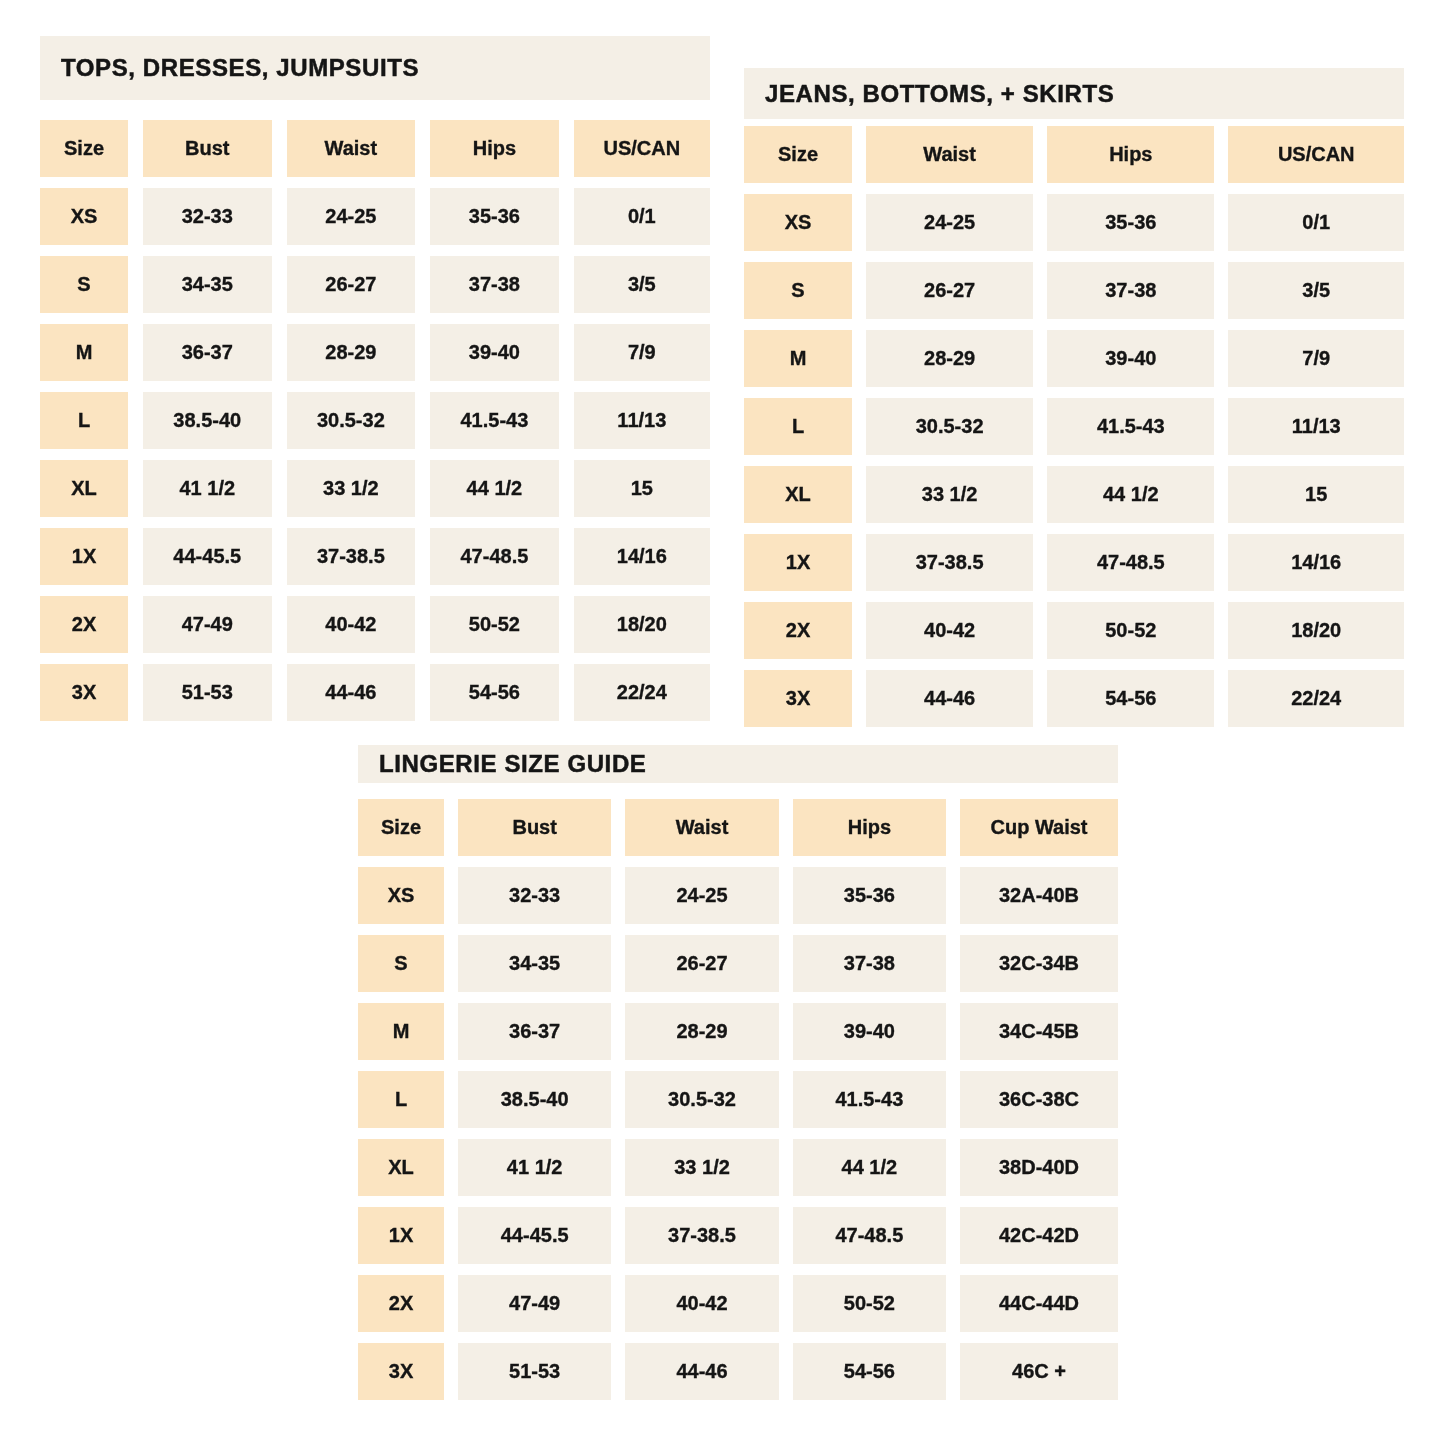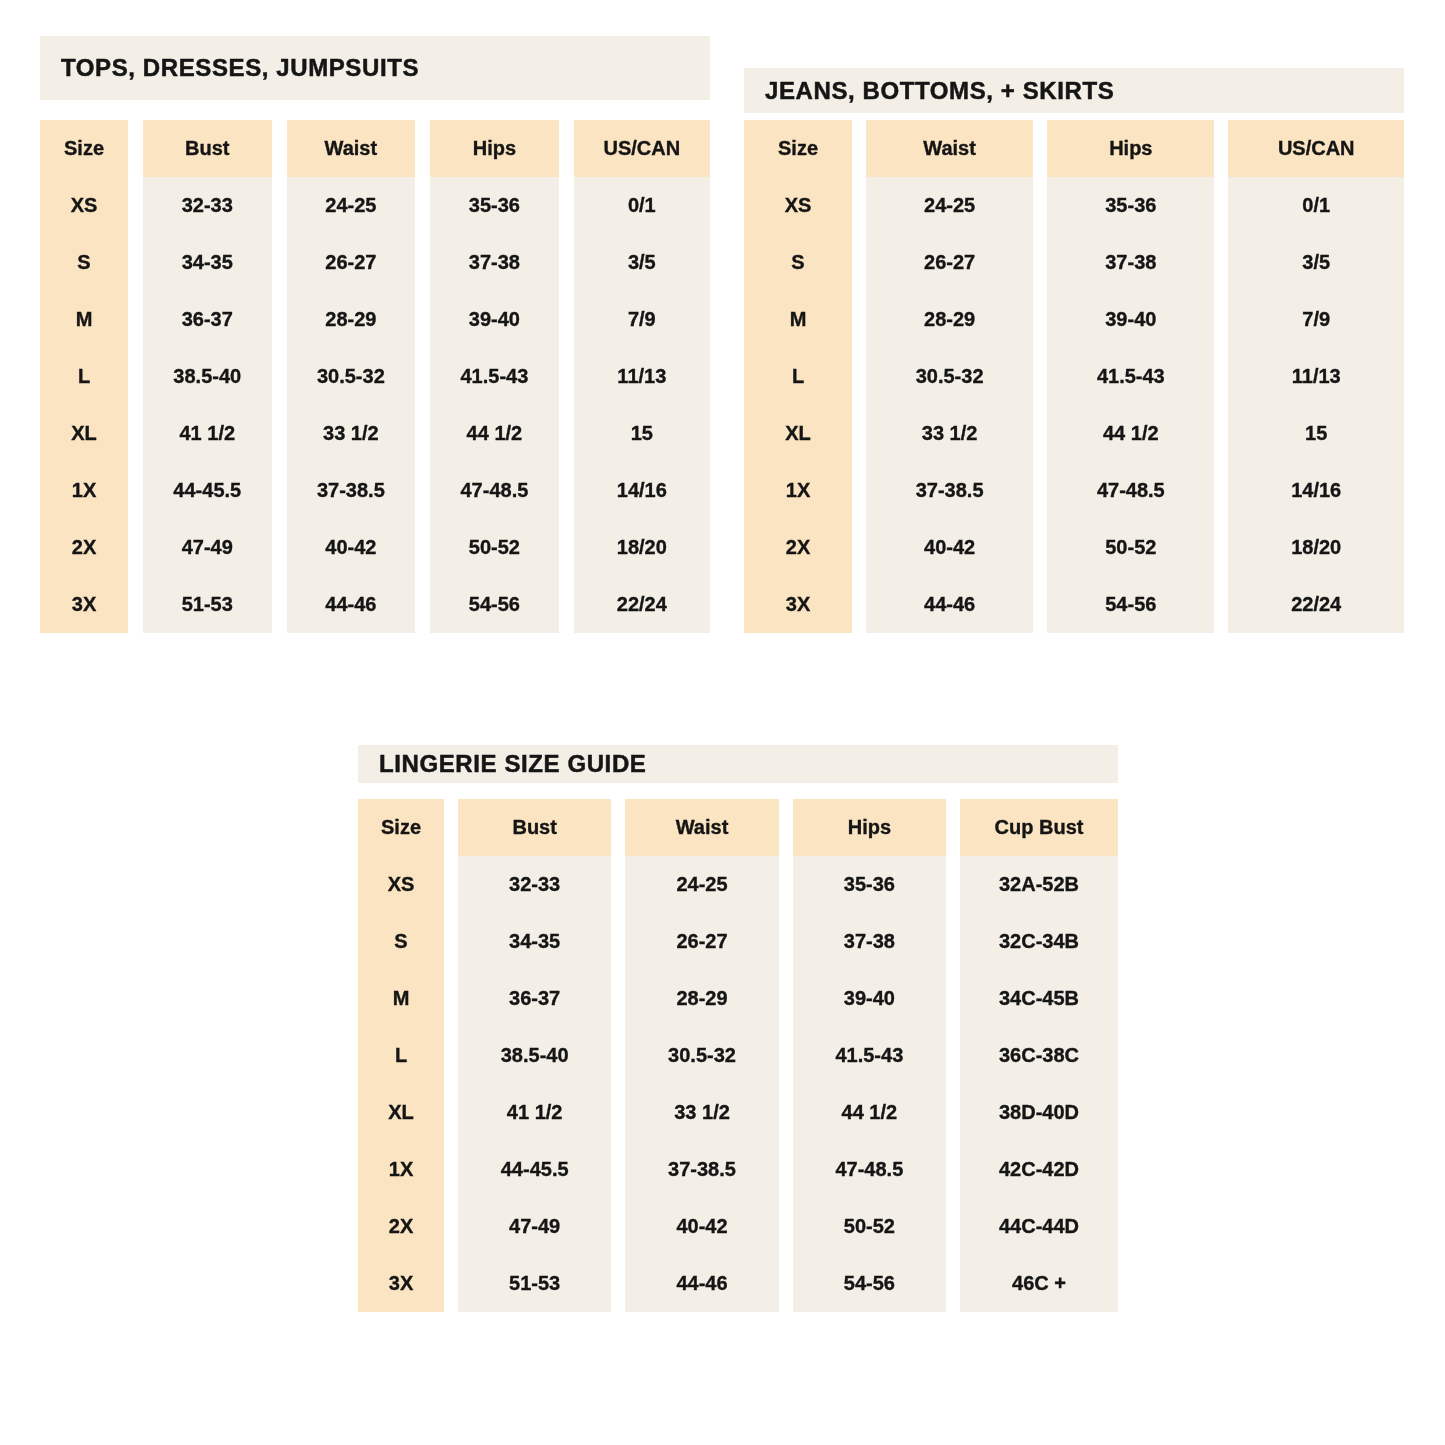--- a/index.html
+++ b/index.html
@@ -21,37 +21,37 @@
   .tb-jeans    { left: 744px; top: 68px;  width: 660px; }
   .tb-lingerie { left: 358px; top: 745px; width: 760px; }
 
   .banner {
     background: var(--cream);
     display: flex; flex-direction: column; justify-content: center;
     padding-left: 21px;
     gap: 31px;
   }
   .tb-tops .banner     { height: 64px; margin-bottom: 20px; }
-  .tb-jeans .banner    { height: 45px; margin-bottom: 7px; }
+  .tb-jeans .banner    { height: 51px; margin-bottom: 7px; }
   .tb-lingerie .banner { height: 38px; margin-bottom: 16px; }
 
   .banner-title {
     font-size: 24px; font-weight: 800;
     letter-spacing: 0.6px;
     -webkit-text-stroke: 0.5px currentColor;
     white-space: nowrap;
   }
   .banner-subtitle {
     font-size: 16px; font-weight: 800;
     letter-spacing: 0.5px; margin-top: 3px;
     -webkit-text-stroke: 0.4px currentColor;
     white-space: nowrap;
   }
 
-  .grid { display: grid; grid-auto-rows: 57px; }
+  .grid { display: grid; grid-auto-rows: 57px; row-gap: 11px; }
   .tb-tops .grid     { grid-template-columns: 88px 1fr 1fr 1fr 1.06fr; column-gap: 15px; }
   .tb-jeans .grid    { grid-template-columns: 108px 1fr 1fr 1.05fr;    column-gap: 14px; }
   .tb-lingerie .grid { grid-template-columns: 86px 1fr 1fr 1fr 1.03fr; column-gap: 14px; }
 
   .cell {
     display: flex; align-items: center; justify-content: center;
     font-weight: 700; font-size: 20px;
     background: var(--cream);
     -webkit-text-stroke: 0.35px currentColor;
     white-space: nowrap;
@@ -162,26 +162,26 @@
 
   <section class="table-block tb-lingerie">
     <div class="banner">
       <div class="banner-title">LINGERIE SIZE GUIDE</div>
     </div>
     <div class="grid">
         <div class="cell head">Size</div>
         <div class="cell head">Bust</div>
         <div class="cell head">Waist</div>
         <div class="cell head">Hips</div>
-        <div class="cell head">Cup Bust</div>
+        <div class="cell head">Cup Waist</div>
         <div class="cell key">XS</div>
         <div class="cell val">32-33</div>
         <div class="cell val">24-25</div>
         <div class="cell val">35-36</div>
-        <div class="cell val">32A-52B</div>
+        <div class="cell val">32A-40B</div>
         <div class="cell key">S</div>
         <div class="cell val">34-35</div>
         <div class="cell val">26-27</div>
         <div class="cell val">37-38</div>
         <div class="cell val">32C-34B</div>
         <div class="cell key">M</div>
         <div class="cell val">36-37</div>
         <div class="cell val">28-29</div>
         <div class="cell val">39-40</div>
         <div class="cell val">34C-45B</div>

